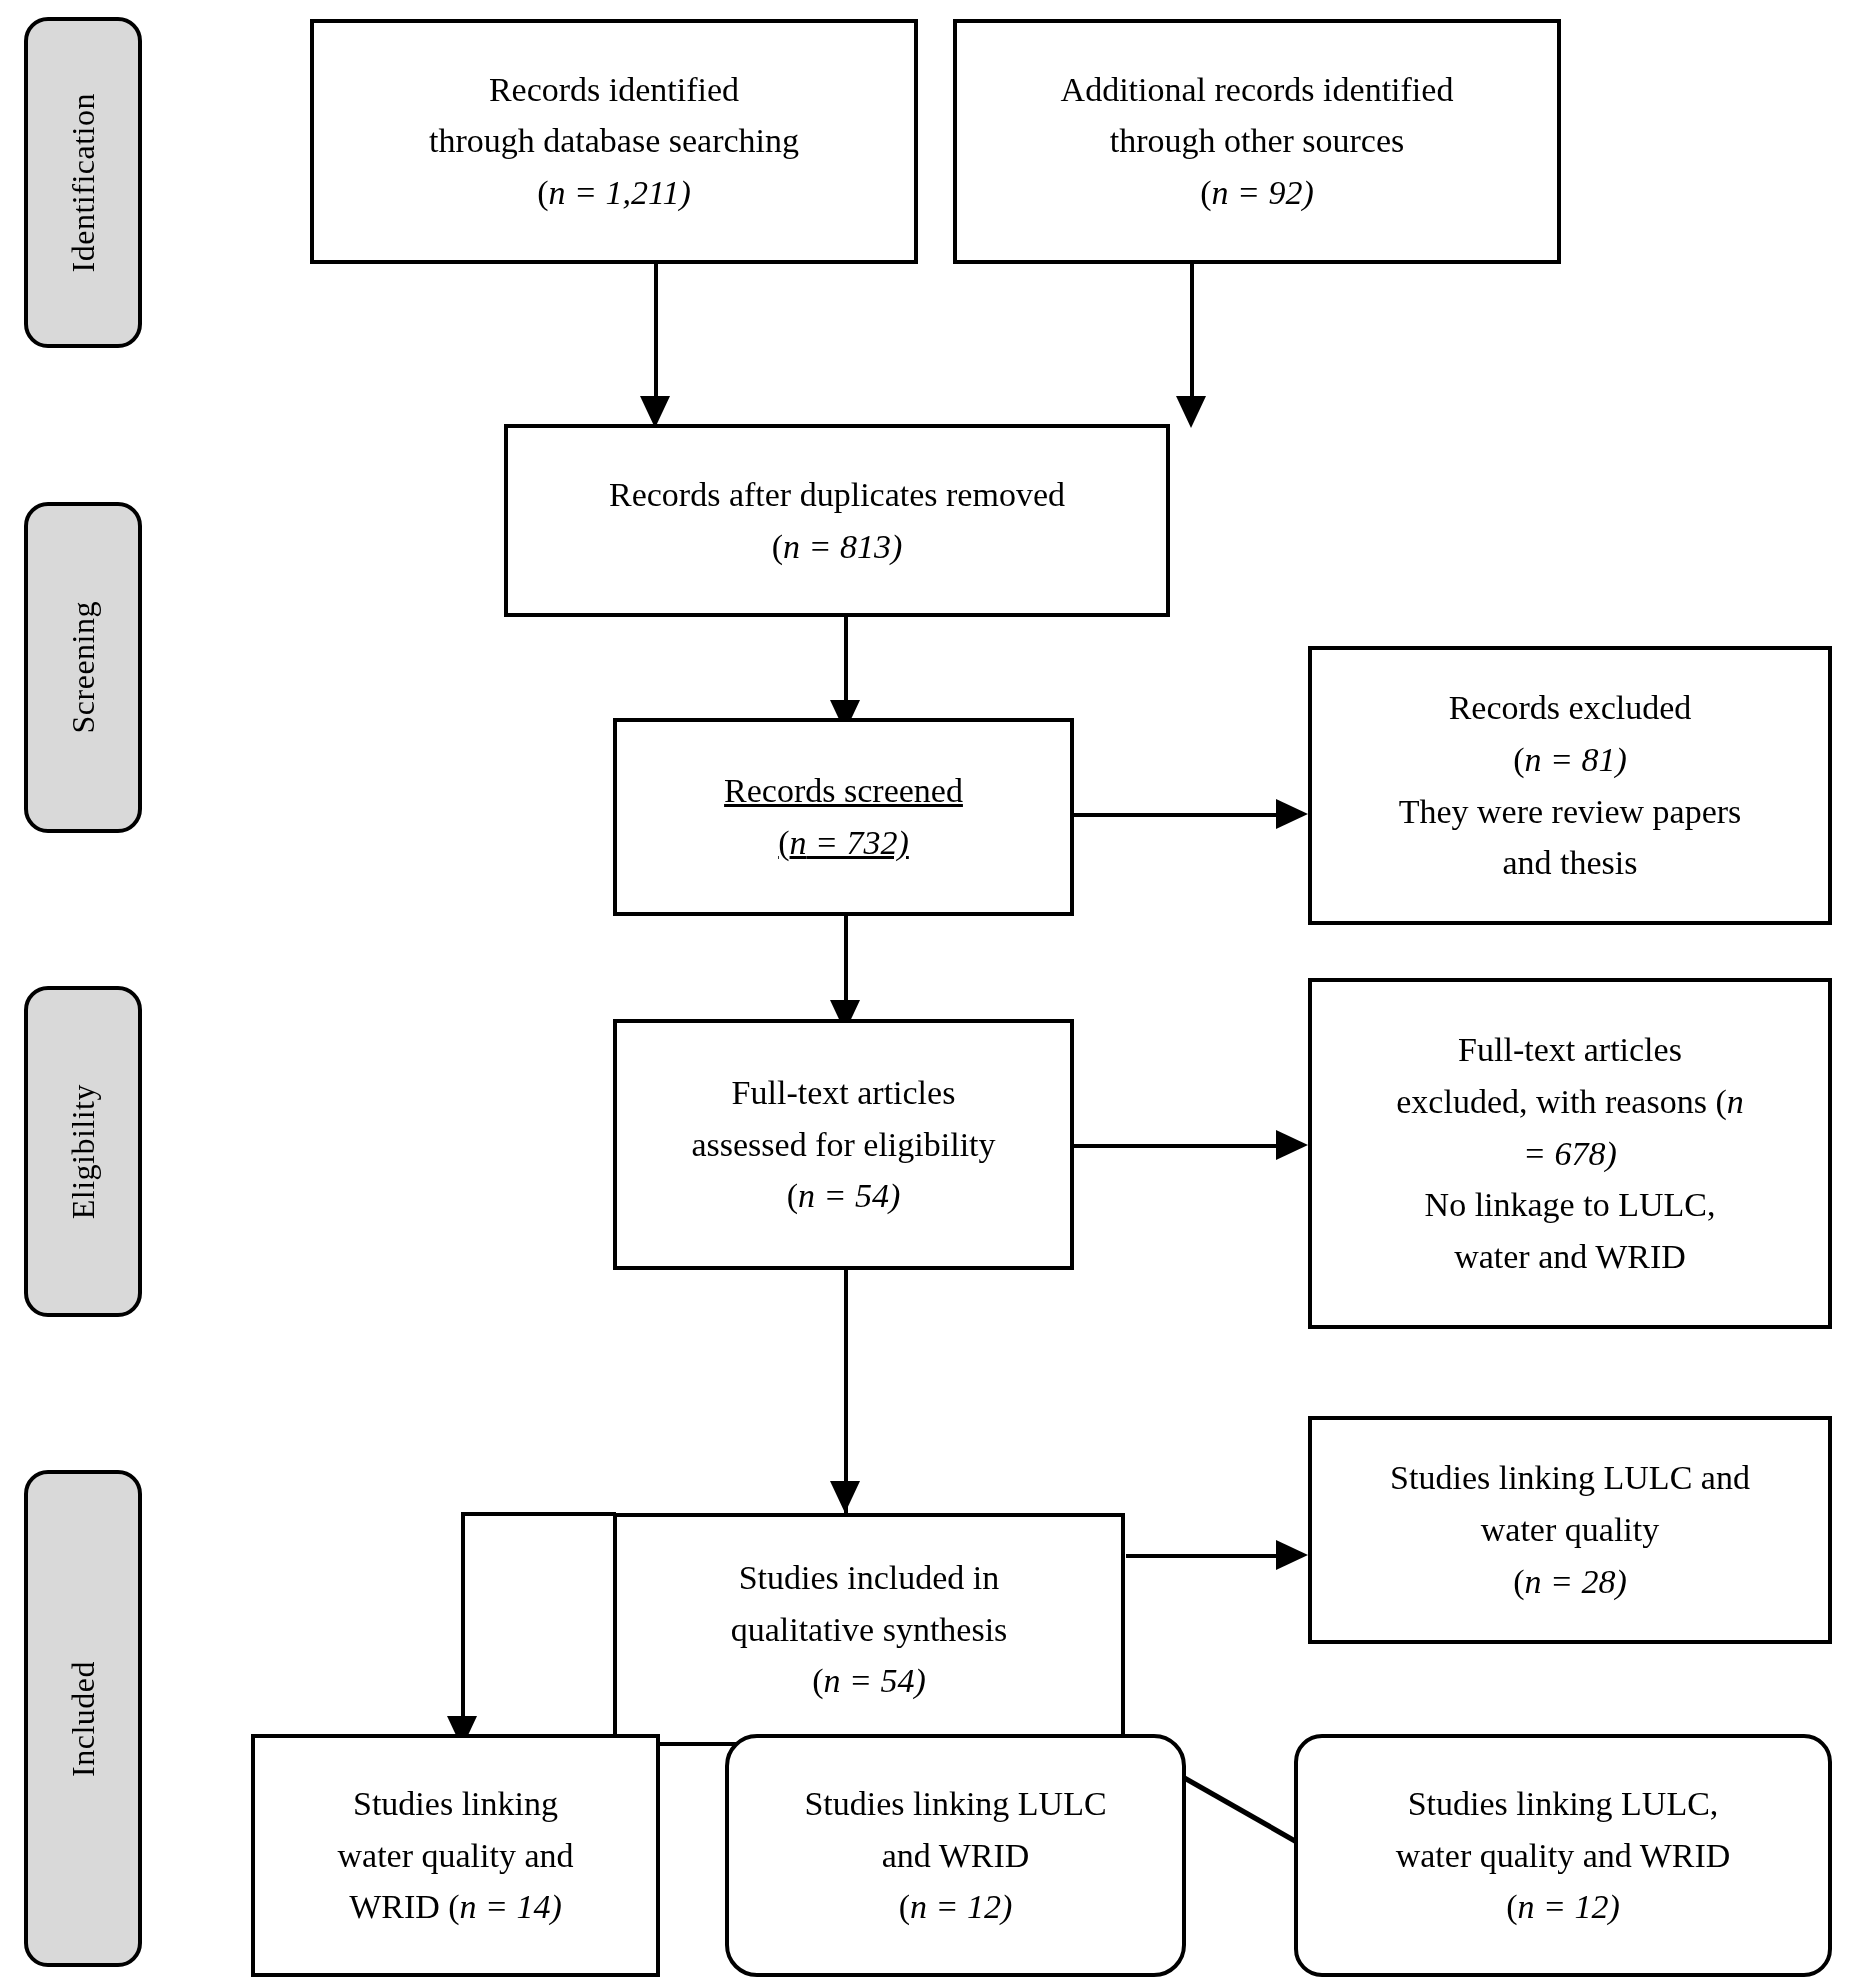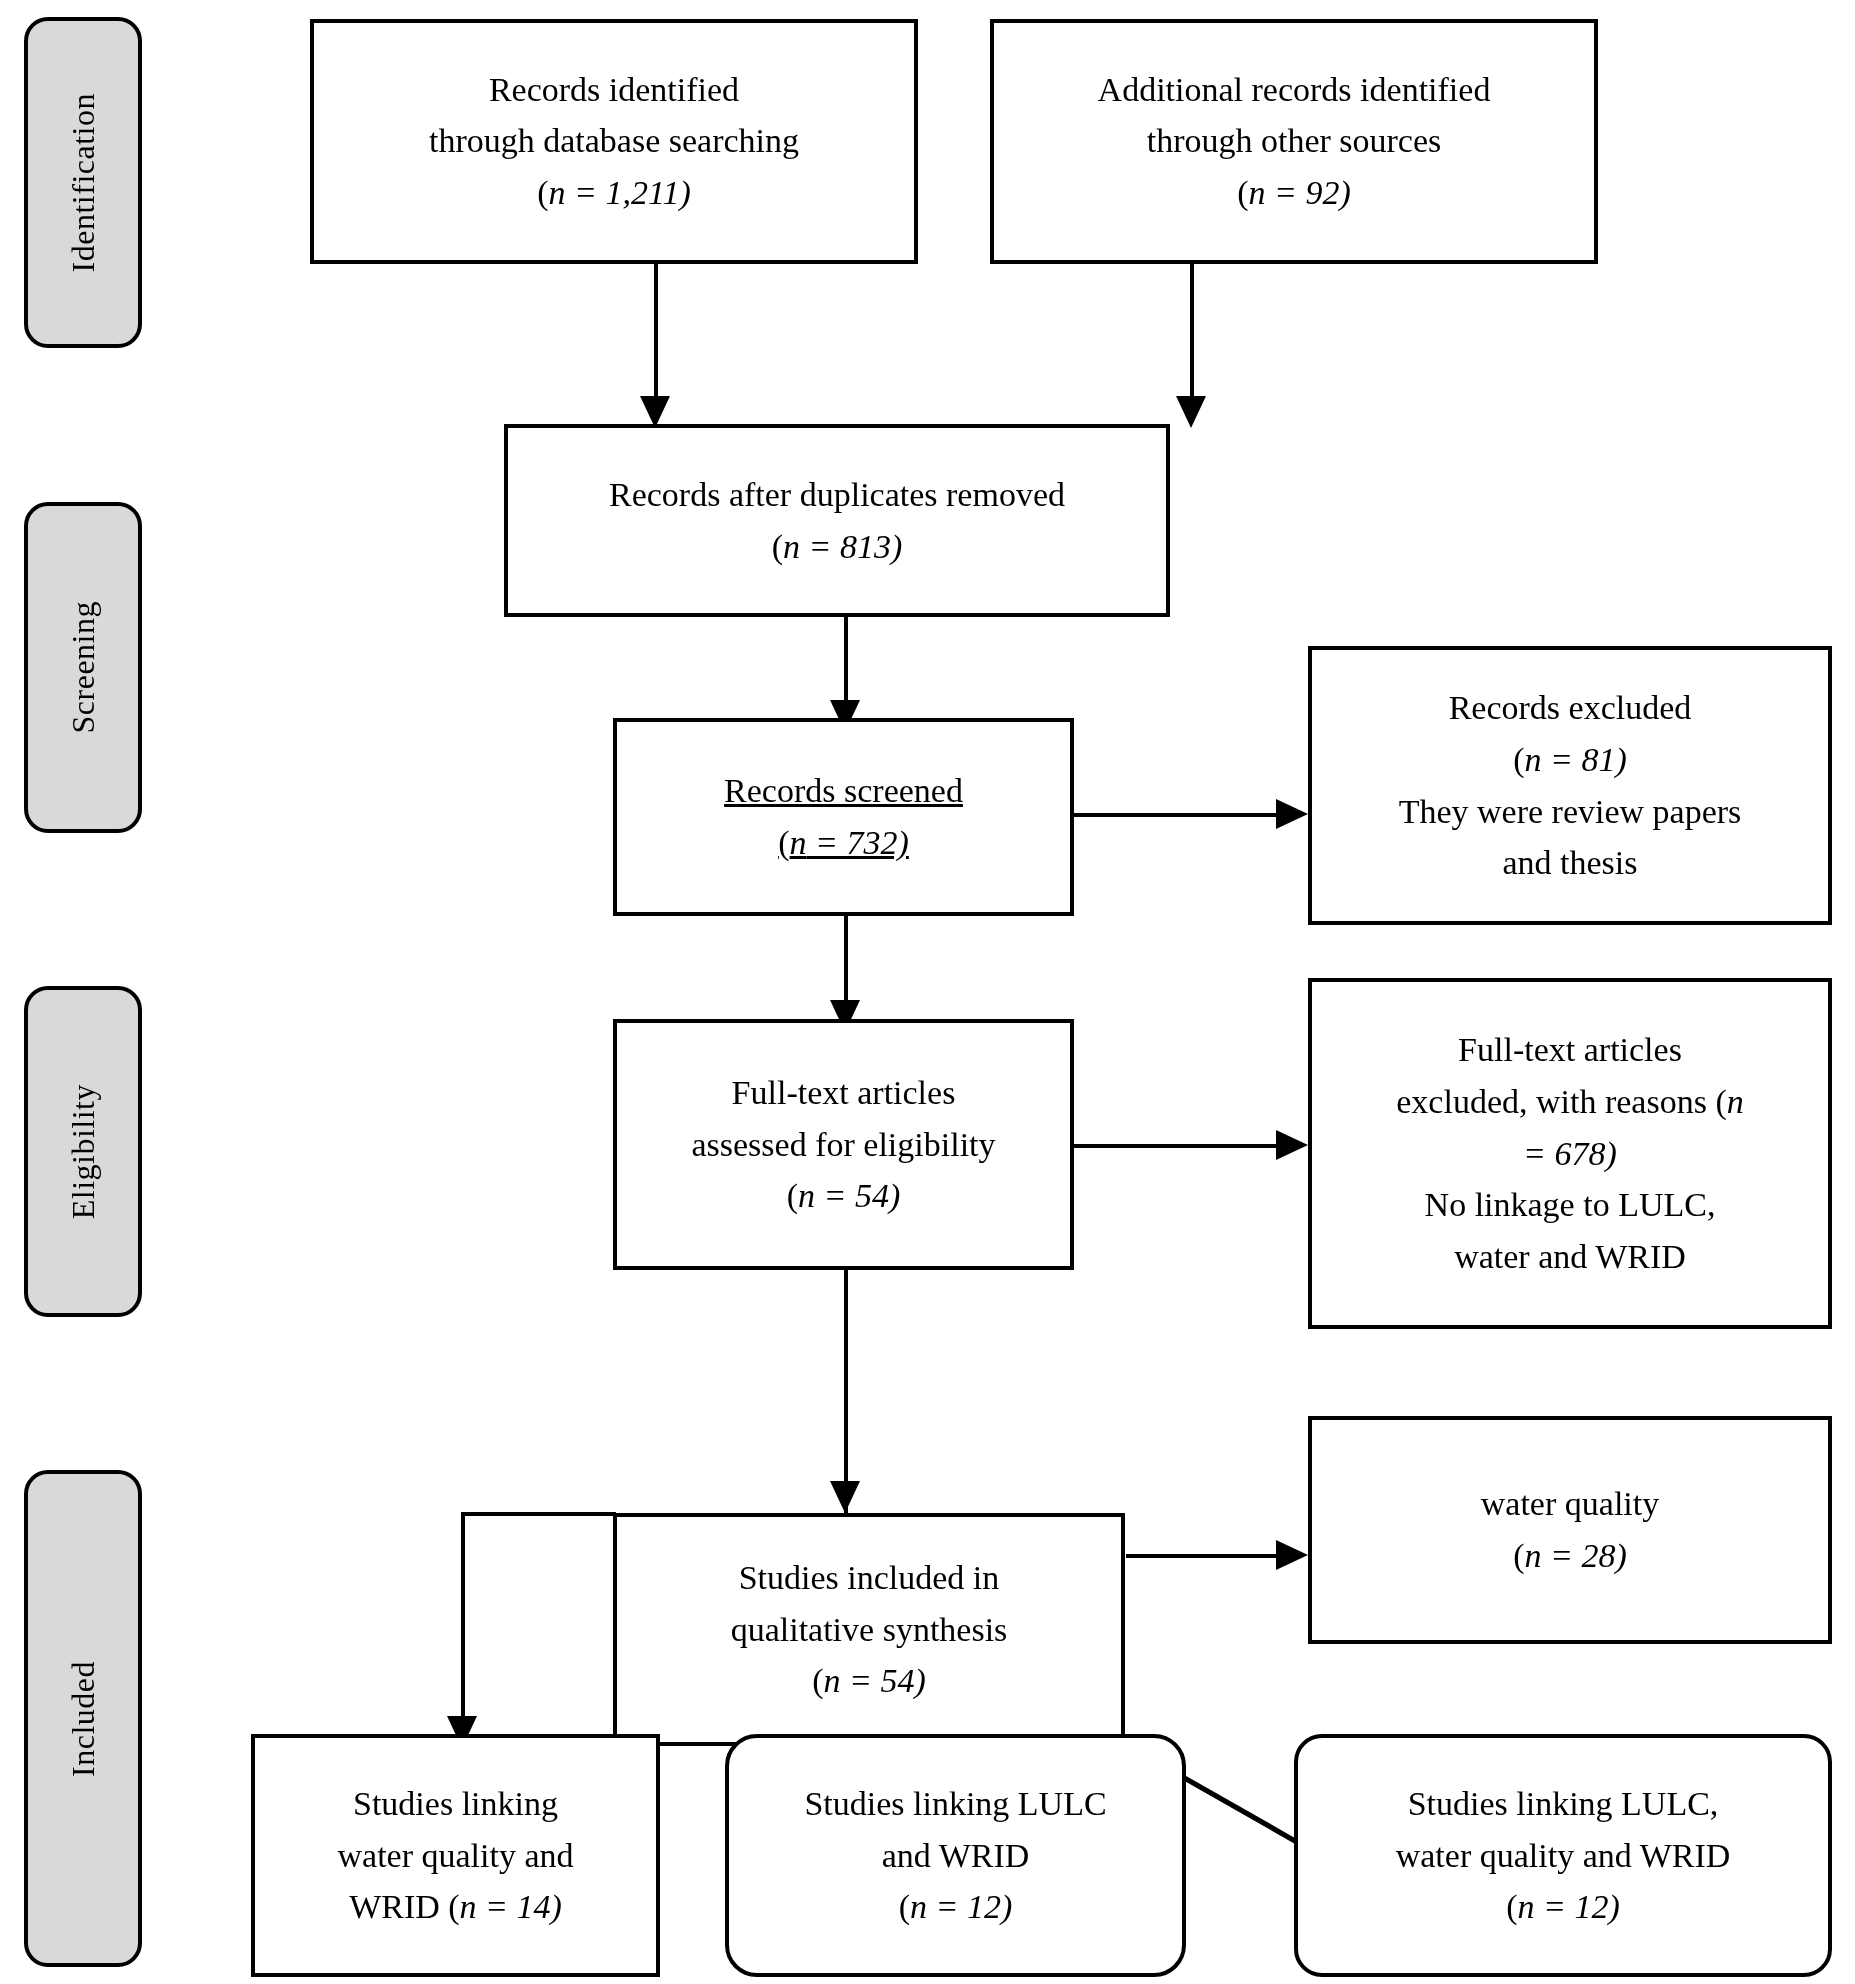--- a/index.html
+++ b/index.html
@@ -111,21 +111,21 @@
   <div class="stage-pill" style="left:24px; top:1470px; width:118px; height:497px;">
     <span class="pill-text">Included</span>
   </div>
 
   <div class="flow-box" style="left:310px; top:18.6px; width:608px; height:245px;">
     <span class="ln">Records identified</span>
     <span class="ln">through database searching</span>
     <span class="ln"><span>(</span><span class="nitalic">n</span><span class="nitalic"> = 1,211)</span></span>
   </div>
 
-  <div class="flow-box" style="left:953px; top:18.6px; width:608px; height:245px;margin-left:37px;">
+  <div class="flow-box" style="left:953px; top:18.6px; width:608px; height:245px;">
     <span class="ln">Additional records identified</span>
     <span class="ln">through other sources</span>
     <span class="ln"><span>(</span><span class="nitalic">n</span><span class="nitalic"> = 92)</span></span>
   </div>
 
   <div class="vline" style="left:654px; top:263px; height:150px;"></div>
   <div class="arrow-down" style="left:640px; top:396px;"></div>
 
   <div class="vline" style="left:1190px; top:263px; height:150px;"></div>
   <div class="arrow-down" style="left:1176px; top:396px;"></div>
@@ -179,20 +179,21 @@
   <div class="flow-box" style="left:613px; top:1513px; width:512px; height:233px;">
     <span class="ln">Studies included in</span>
     <span class="ln">qualitative synthesis</span>
     <span class="ln"><span>(</span><span class="nitalic">n</span><span class="nitalic"> = 54)</span></span>
   </div>
 
   <div class="hline" style="left:1126px; top:1554px; width:168px;"></div>
   <div class="arrow-right" style="left:1276px; top:1540px;"></div>
 
   <div class="flow-box" style="left:1308px; top:1416px; width:524px; height:228px;">
+    <span class="ln">Studies linking LULC and</span>
     <span class="ln">water quality</span>
     <span class="ln"><span>(</span><span class="nitalic">n</span><span class="nitalic"> = 28)</span></span>
   </div>
 
   <div class="hline" style="left:461px; top:1512px; width:155px;"></div>
   <div class="vline" style="left:461px; top:1512px; height:223px;"></div>
   <div class="arrow-down" style="left:447px; top:1716px;"></div>
 
   <div class="vline" style="left:844px; top:1746px; height:111px;"></div>
   <div class="arrow-down" style="left:830px; top:1838px;"></div>

